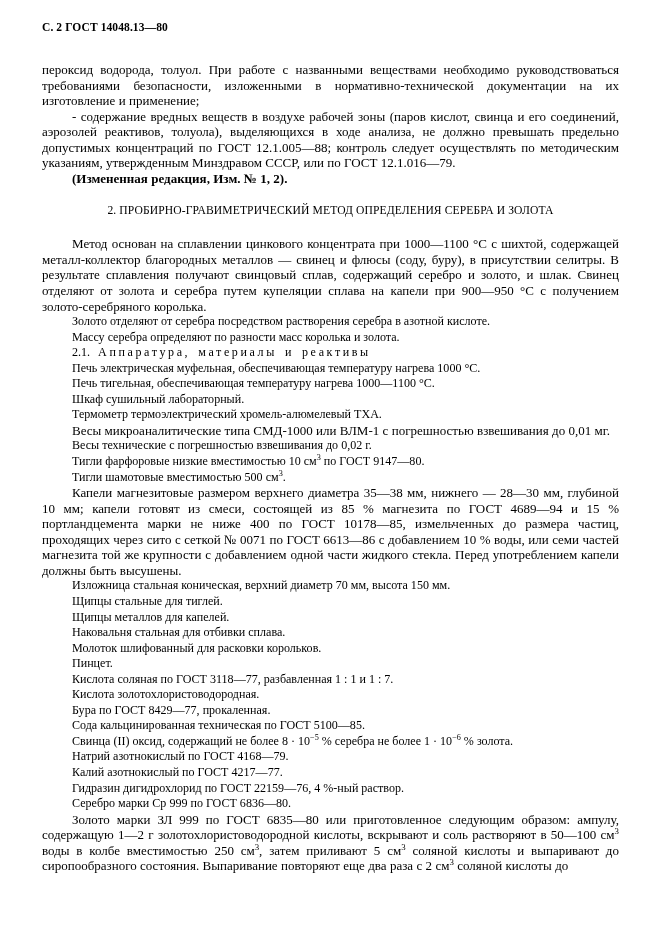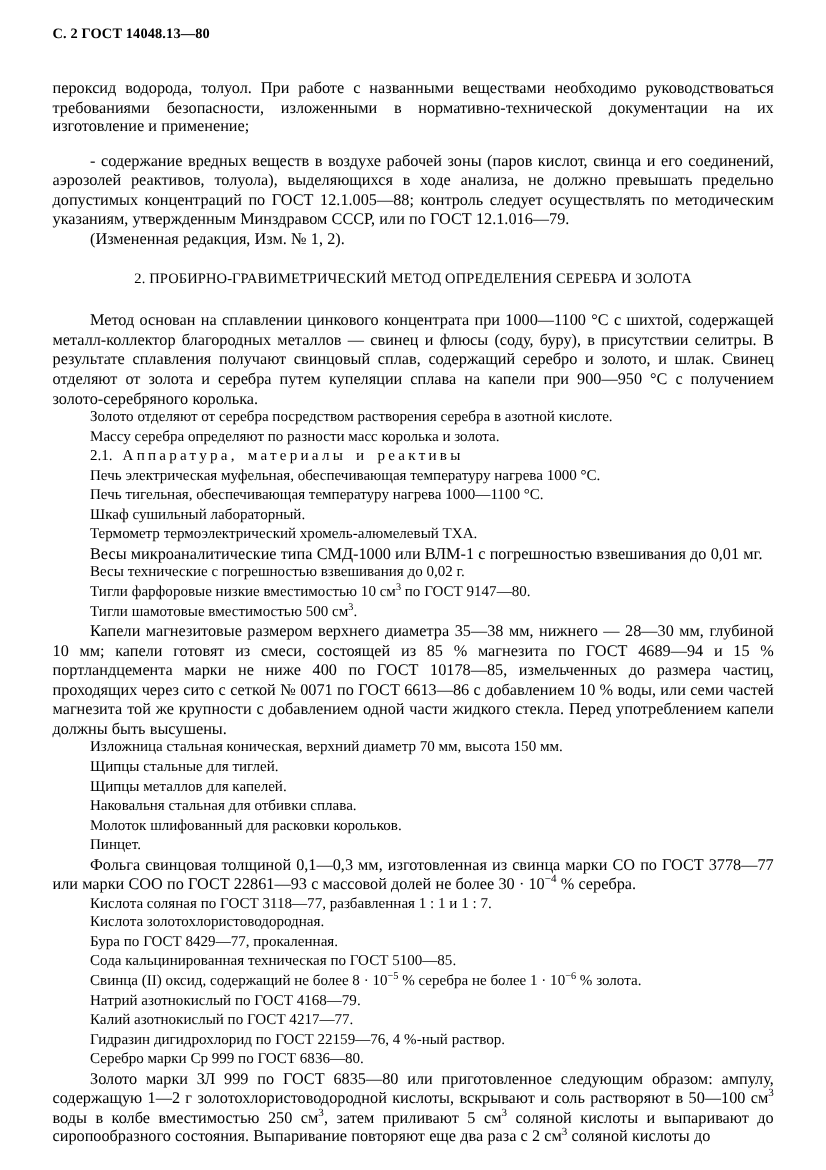--- a/index.html
+++ b/index.html
@@ -53,37 +53,36 @@
     -webkit-hyphens: none;
     hyphens: none;
     word-spacing: 0.1px;
   }
   
   p.para.indent {
     text-indent: 30px;
   }
   p.para.dash {
     text-indent: 30px;
-    margin-top: 12px;
   }
   
   p.line {
     margin: 0;
     font-size: 12.05px;
     line-height: 15.55px;
     text-indent: 30px;
     text-align: left;
     white-space: nowrap;
   }
   p.line.wrapok {
     white-space: normal;
   }
 
   .bold {
-    font-weight: normal;
+    font-weight: bold;
   }
 
   
   .section-title {
     margin: 0;
     font-size: 11.6px;
     font-weight: normal;
     text-align: center;
     line-height: 15px;
     letter-spacing: 0.1px;
@@ -150,21 +149,20 @@
 
     <p class="para indent">Капели магнезитовые размером верхнего диаметра 35—38 мм, нижнего — 28—30 мм, глубиной 10 мм; капели готовят из смеси, состоящей из 85 % магнезита по ГОСТ 4689—94 и 15 % портландцемента марки не ниже 400 по ГОСТ 10178—85, измельченных до размера частиц, проходящих через сито с сеткой № 0071 по ГОСТ 6613—86 с добавлением 10 % воды, или семи частей магнезита той же крупности с добавлением одной части жидкого стекла. Перед употреблением капели должны быть высушены.</p>
 
     <p class="line">Изложница стальная коническая, верхний диаметр 70 мм, высота 150 мм.</p>
     <p class="line">Щипцы стальные для тиглей.</p>
     <p class="line">Щипцы металлов для капелей.</p>
     <p class="line">Наковальня стальная для отбивки сплава.</p>
     <p class="line">Молоток шлифованный для расковки корольков.</p>
     <p class="line">Пинцет.</p>
 
-    <p class="para indent"><span>Фольга свинцовая толщиной 0,1—0,3 мм, изготовленная из свинца марки СО по ГОСТ 3778—77 или марки СОО по ГОСТ 22861—93 с массовой долей не более 30 · 10</span><sup>−4</sup><span> % серебра.</span></p>
 
     <p class="line">Кислота соляная по ГОСТ 3118—77, разбавленная 1 : 1 и 1 : 7.</p>
     <p class="line">Кислота золотохлористоводородная.</p>
     <p class="line">Бура по ГОСТ 8429—77, прокаленная.</p>
     <p class="line">Сода кальцинированная техническая по ГОСТ 5100—85.</p>
 
     <p class="line"><span>Свинца (II) оксид, содержащий не более 8 · 10</span><sup>−5</sup><span> % серебра не более 1 · 10</span><sup>−6</sup><span> % золота.</span></p>
 
     <p class="line">Натрий азотнокислый по ГОСТ 4168—79.</p>
     <p class="line">Калий азотнокислый по ГОСТ 4217—77.</p>

